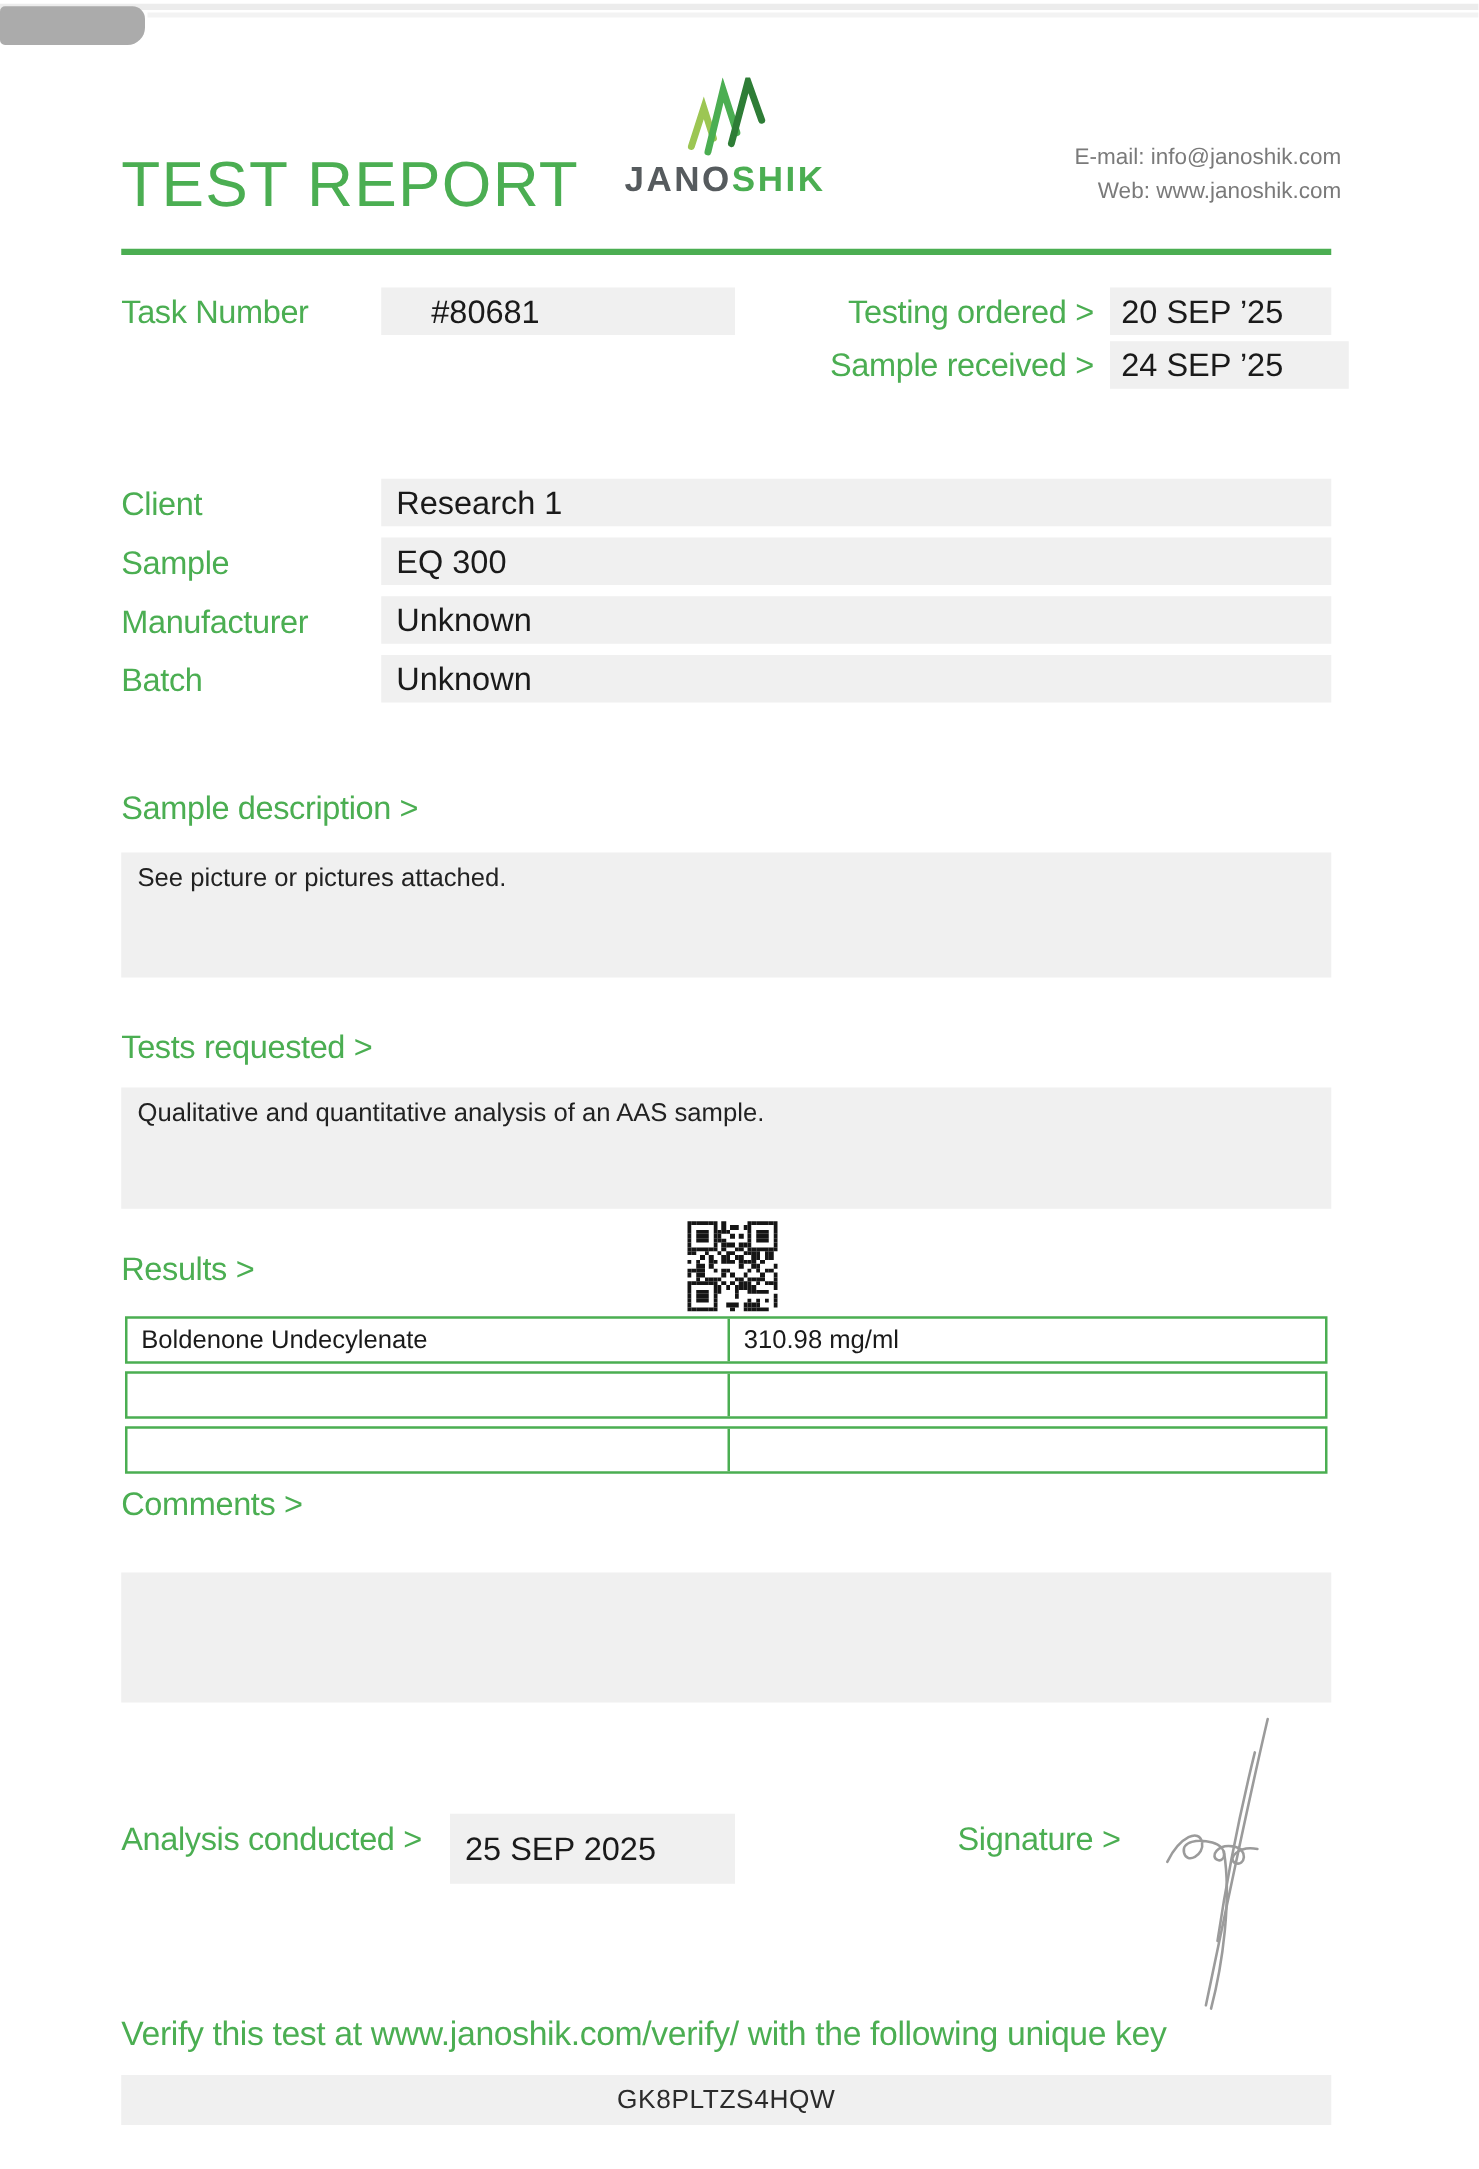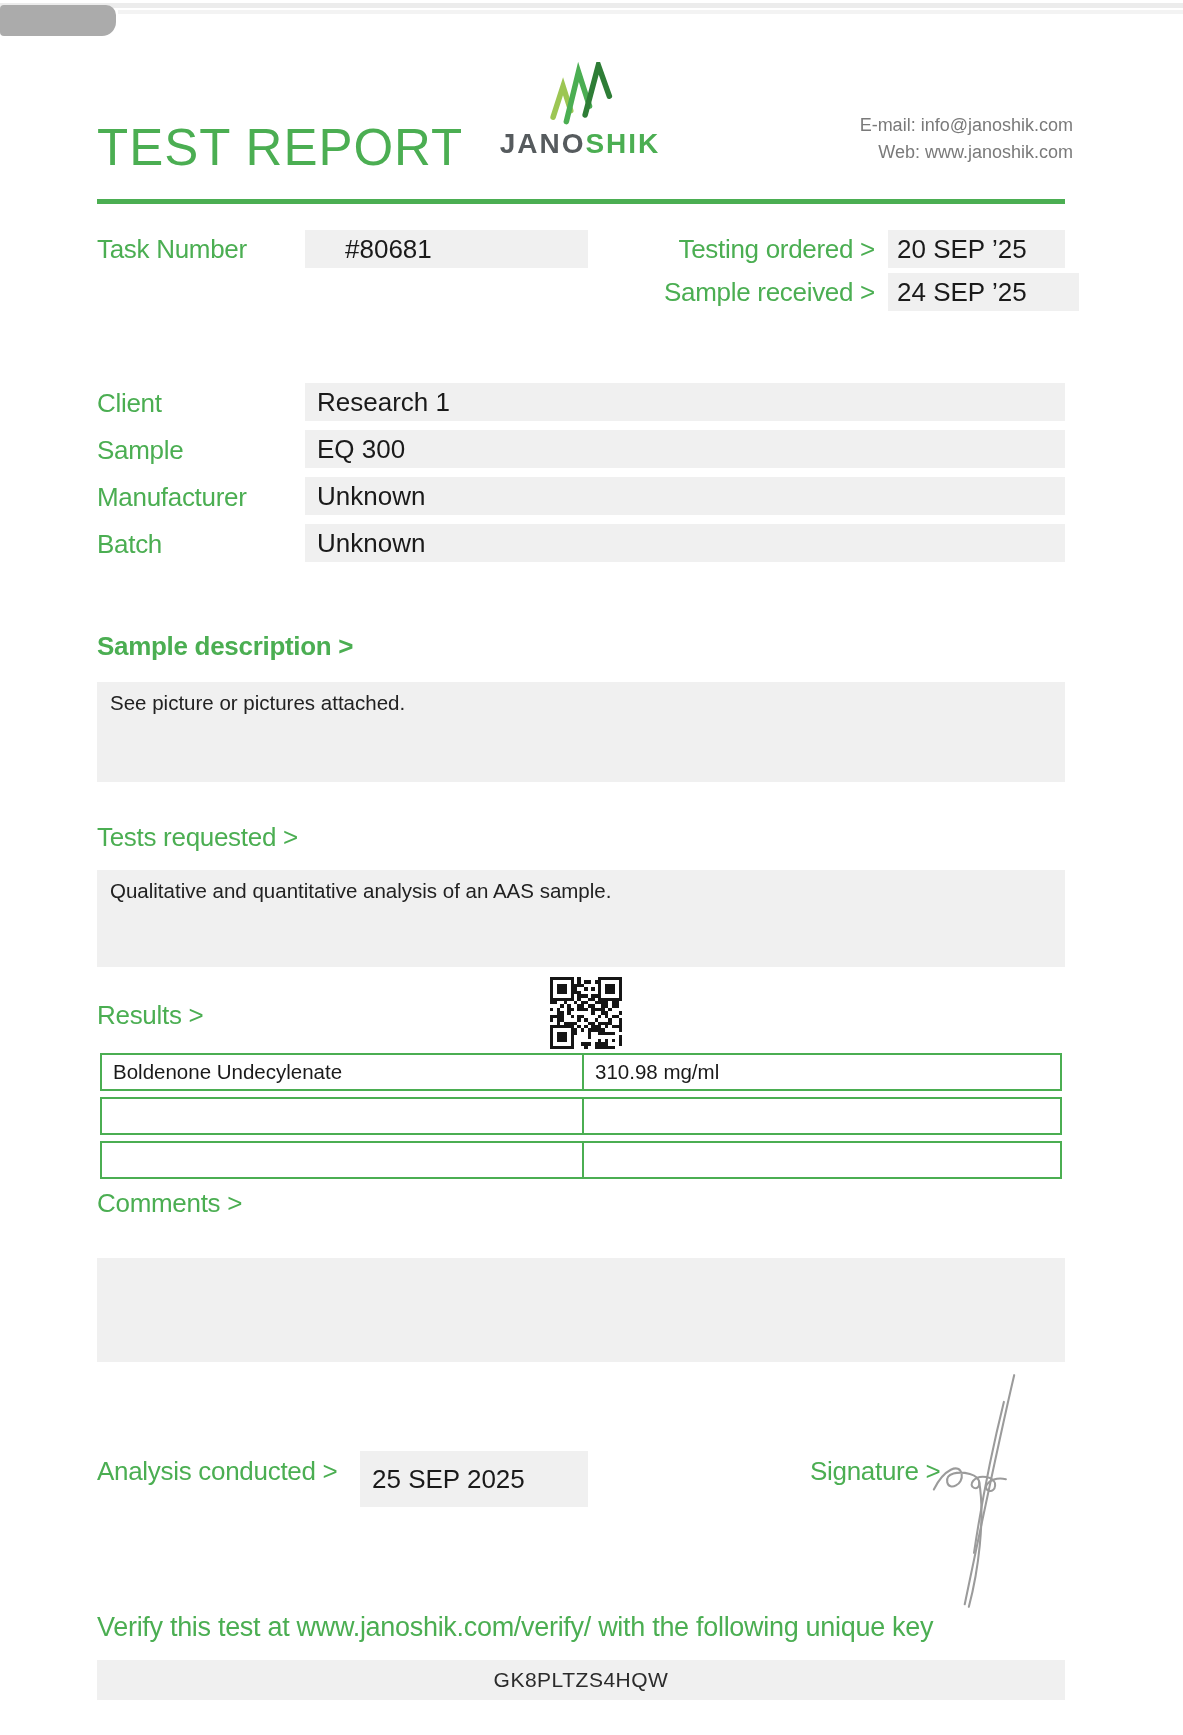--- a/index.html
+++ b/index.html
@@ -106,21 +106,21 @@
   <div class="abs heading" style="left:97px;top:482px;">Manufacturer</div>
   <div class="field vcenter" style="left:305px;top:477px;width:760px;height:38px;">
     <span class="val">Unknown</span>
   </div>
 
   <div class="abs heading" style="left:97px;top:529px;">Batch</div>
   <div class="field vcenter" style="left:305px;top:524px;width:760px;height:38px;">
     <span class="val">Unknown</span>
   </div>
 
-  <div class="abs heading" style="left:97px;top:631px;font-weight:bold;">Sample description &gt;</div>
+  <div class="abs heading" style="left:97px;top:631px;">Sample description &gt;</div>
   <div class="field" style="left:97px;top:682px;width:968px;height:100px;">
     <div class="boxtext">See picture or pictures attached.</div>
   </div>
 
   <div class="abs heading" style="left:97px;top:822px;">Tests requested &gt;</div>
   <div class="field" style="left:97px;top:870px;width:968px;height:97px;">
     <div class="boxtext">Qualitative and quantitative analysis of an AAS sample.</div>
   </div>
 
   <div class="abs qr" style="left:550px;top:977px;">
@@ -586,21 +586,21 @@
   <div class="abs heading" style="left:97px;top:1188px;">Comments &gt;</div>
   <div class="field" style="left:97px;top:1258px;width:968px;height:104px;">
     <div class="boxtext"></div>
   </div>
 
   <div class="abs heading" style="left:97px;top:1456px;">Analysis conducted &gt;</div>
   <div class="field vcenter" style="left:360px;top:1451px;width:228px;height:56px;">
     <span class="val datebold">25 SEP 2025</span>
   </div>
 
-  <div class="abs heading" style="left:766px;top:1456px;margin-left:44px;">Signature &gt;</div>
+  <div class="abs heading" style="left:766px;top:1456px;">Signature &gt;</div>
   <div class="abs" style="left:922px;top:1370px;width:104px;height:242px;">
     <svg width="104" height="242" viewBox="0 0 180 470">
       <g fill="none" stroke="#9b9b9b" stroke-width="4" stroke-linecap="round">
         <path d="M168,10 C148,95 98,330 72,455"></path>
         <path d="M148,62 C120,175 102,275 90,355"></path>
         <path d="M12,232 C32,192 62,180 66,202 C70,222 42,236 38,218 C34,200 60,196 82,202 C108,209 102,234 90,229 C78,224 90,204 114,208 C140,212 132,240 118,234 C104,228 122,206 152,212"></path>
         <path d="M100,216 C112,290 98,392 80,460"></path>
       </g>
     </svg>
   </div>

